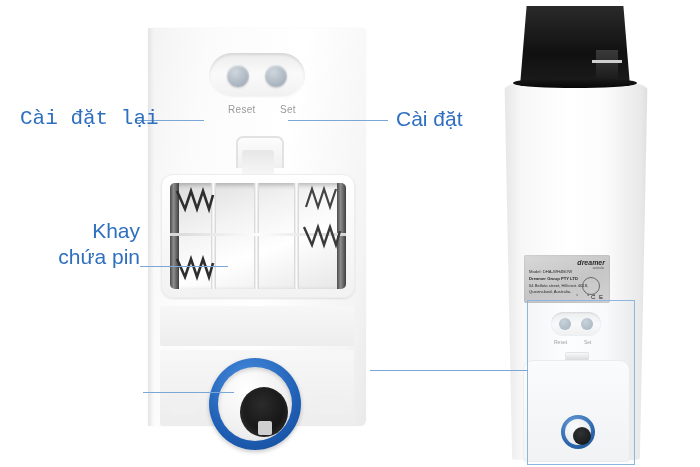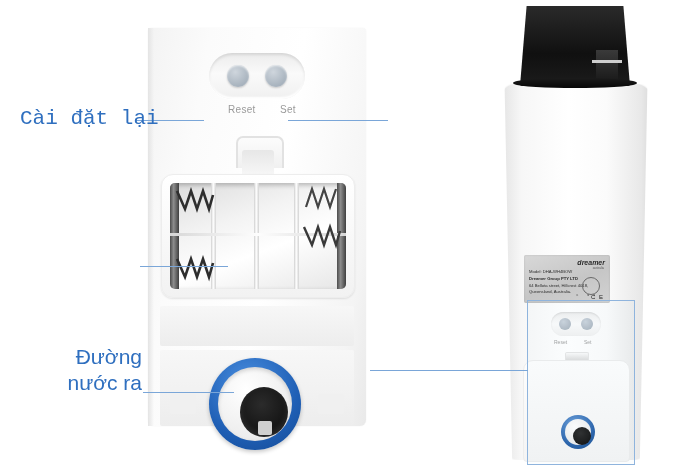--- a/index.html
+++ b/index.html
@@ -309,18 +309,19 @@
   </div>
 
   <div class="lead-line" style="left:136px;top:120px;width:68px;"></div>
   <div class="lead-line" style="left:288px;top:120px;width:100px;"></div>
   <div class="lead-line" style="left:140px;top:266px;width:88px;"></div>
   <div class="lead-line" style="left:143px;top:392px;width:91px;"></div>
   <div class="lead-line" style="left:370px;top:370px;width:158px;"></div>
 
   <div class="callout-label" style="left:20px;top:106px;font-family:Liberation Mono, monospace;">Cài đặt lại</div>
 
-
-
-  <div class="callout-label" style="left:44px;top:344px;text-align:right;width:98px;">Đường
-nước ra</div>
+  <div class="callout-label" style="left:396px;top:106px;">Cài đặt</div>
+
+  <div class="callout-label" style="left:42px;top:218px;text-align:right;width:98px;">Khay
+chứa pin</div>
+
 
 </div>
 
 </body></html>

